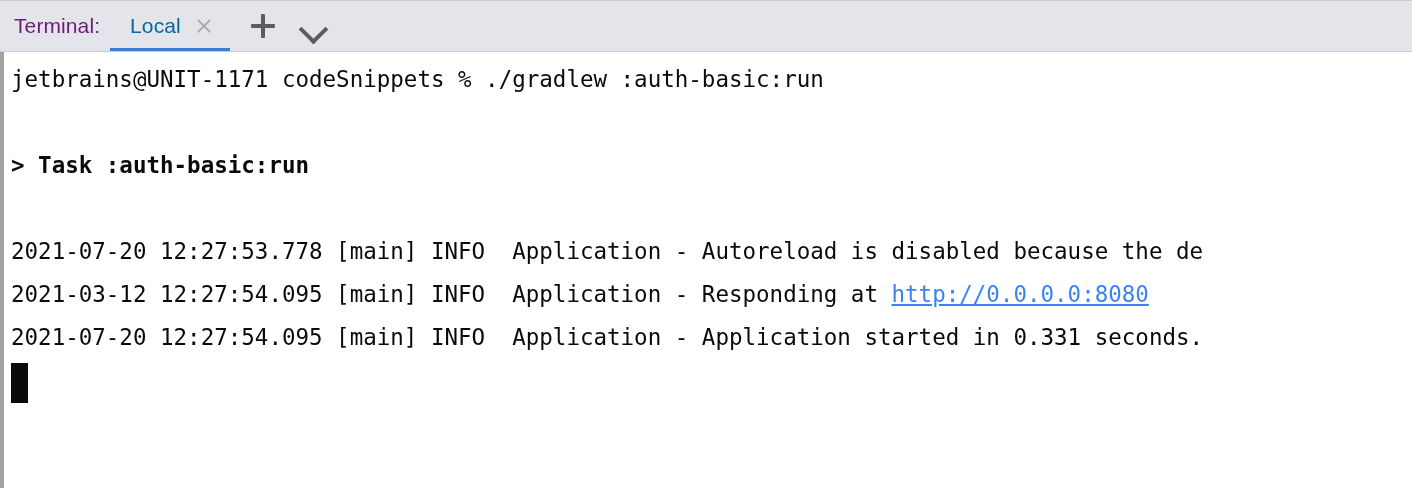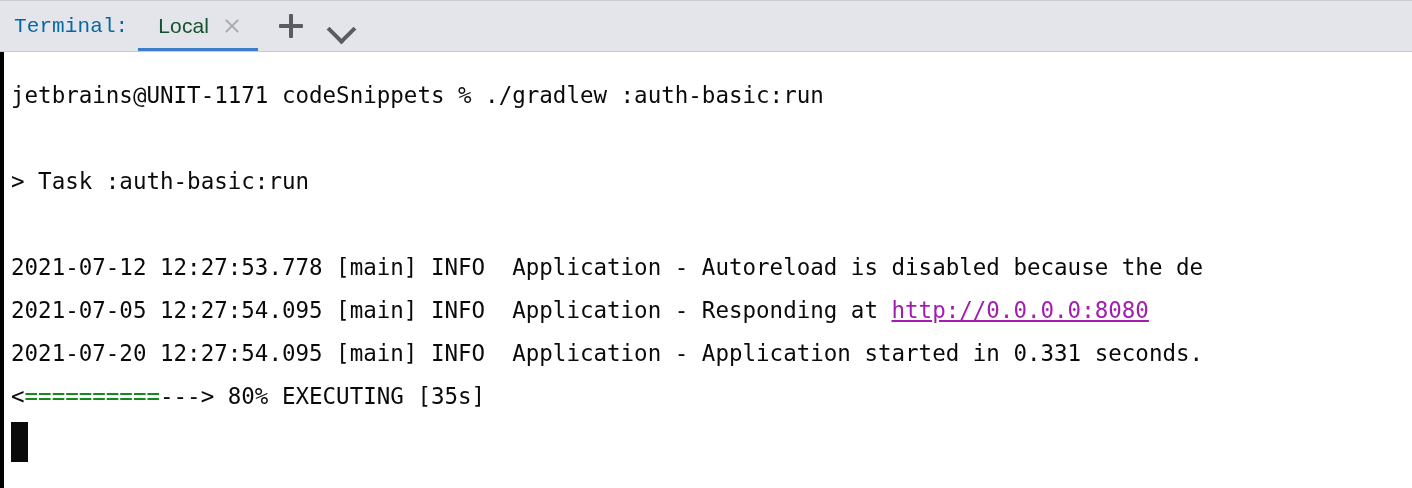--- a/index.html
+++ b/index.html
@@ -27,41 +27,41 @@
     height: 52px;
     background: #e3e5ea;
     border-top: 1px solid #c9cbd1;
     border-bottom: 1px solid #c9cbd1;
     box-sizing: border-box;
     display: flex;
     align-items: center;
     overflow: hidden;
   }
   .tab-bar-label {
-    font-family: Liberation Mono, monospace;
+    font-family: Liberation Sans, sans-serif;
     font-size: 21px;
-    color: #0369a1;
+    color: #701a75;
     padding-left: 14px;
     padding-right: 10px;
     white-space: nowrap;
     letter-spacing: 0.1px;
   }
   .tab {
     position: relative;
     height: 51px;
     display: flex;
     align-items: center;
     padding: 0 16px 0 20px;
     box-sizing: border-box;
     cursor: default;
   }
   .tab-label {
     font-family: "Liberation Sans", sans-serif;
     font-size: 21px;
-    color: #14532d;
+    color: #0369a1;
     white-space: nowrap;
     letter-spacing: 0.1px;
   }
   .tab-close {
     margin-left: 13px;
     width: 20px;
     height: 20px;
     position: relative;
     flex: none;
   }
@@ -126,43 +126,43 @@
     border-right: 4px solid #5a5c60;
     border-bottom: 4px solid #5a5c60;
     transform: rotate(45deg);
   }
 
   
   .terminal-body {
     position: relative;
     height: 436px;
     background: #ffffff;
-    border-left: 4px solid #000000;
+    border-left: 4px solid #a3a3a3;
     box-sizing: border-box;
     overflow: hidden;
-    padding-top: 22px;
+    padding-top: 6px;
   }
   .term-line {
     font-family: "DejaVu Sans Mono", "Liberation Mono", monospace;
     font-size: 22.5px;
     line-height: 43px;
     color: #0a0a0a;
     white-space: pre;
     padding-left: 7px;
     letter-spacing: 0px;
     height: 43px;
   }
   .term-line.blank {
     color: transparent;
   }
   .term-line.bold {
-    font-weight: normal;
+    font-weight: bold;
   }
   .term-link {
-    color: #a21caf;
+    color: #3b82f6;
     text-decoration: underline;
   }
   .green {
     color: #17881b;
   }
   .cursor-line {
     height: 45px;
     padding-left: 7px;
     display: flex;
     align-items: flex-start;
@@ -196,27 +196,26 @@
   <div class="terminal-body">
 
     <div class="term-line">jetbrains@UNIT-1171 codeSnippets % ./gradlew :auth-basic:run</div>
 
     <div class="term-line blank">&nbsp;</div>
 
     <div class="term-line bold">&gt; Task :auth-basic:run</div>
 
     <div class="term-line blank">&nbsp;</div>
 
-    <div class="term-line">2021-07-12 12:27:53.778 [main] INFO  Application - Autoreload is disabled because the de</div>
-
-    <div class="term-line"><span>2021-07-05 12:27:54.095 [main] INFO  Application - Responding at </span><span class="term-link">http://0.0.0.0:8080</span></div>
+    <div class="term-line">2021-07-20 12:27:53.778 [main] INFO  Application - Autoreload is disabled because the de</div>
+
+    <div class="term-line"><span>2021-03-12 12:27:54.095 [main] INFO  Application - Responding at </span><span class="term-link">http://0.0.0.0:8080</span></div>
 
     <div class="term-line">2021-07-20 12:27:54.095 [main] INFO  Application - Application started in 0.331 seconds.</div>
 
-    <div class="term-line bold"><span>&lt;</span><span class="green">==========</span><span>---&gt;</span><span> </span><span>80%</span><span> </span><span>EXECUTING</span><span> </span><span>[35s]</span></div>
 
 
     <div class="cursor-line">
       <span class="cursor-block"></span>
     </div>
 
   </div>
 </div>
 
 </body></html>

